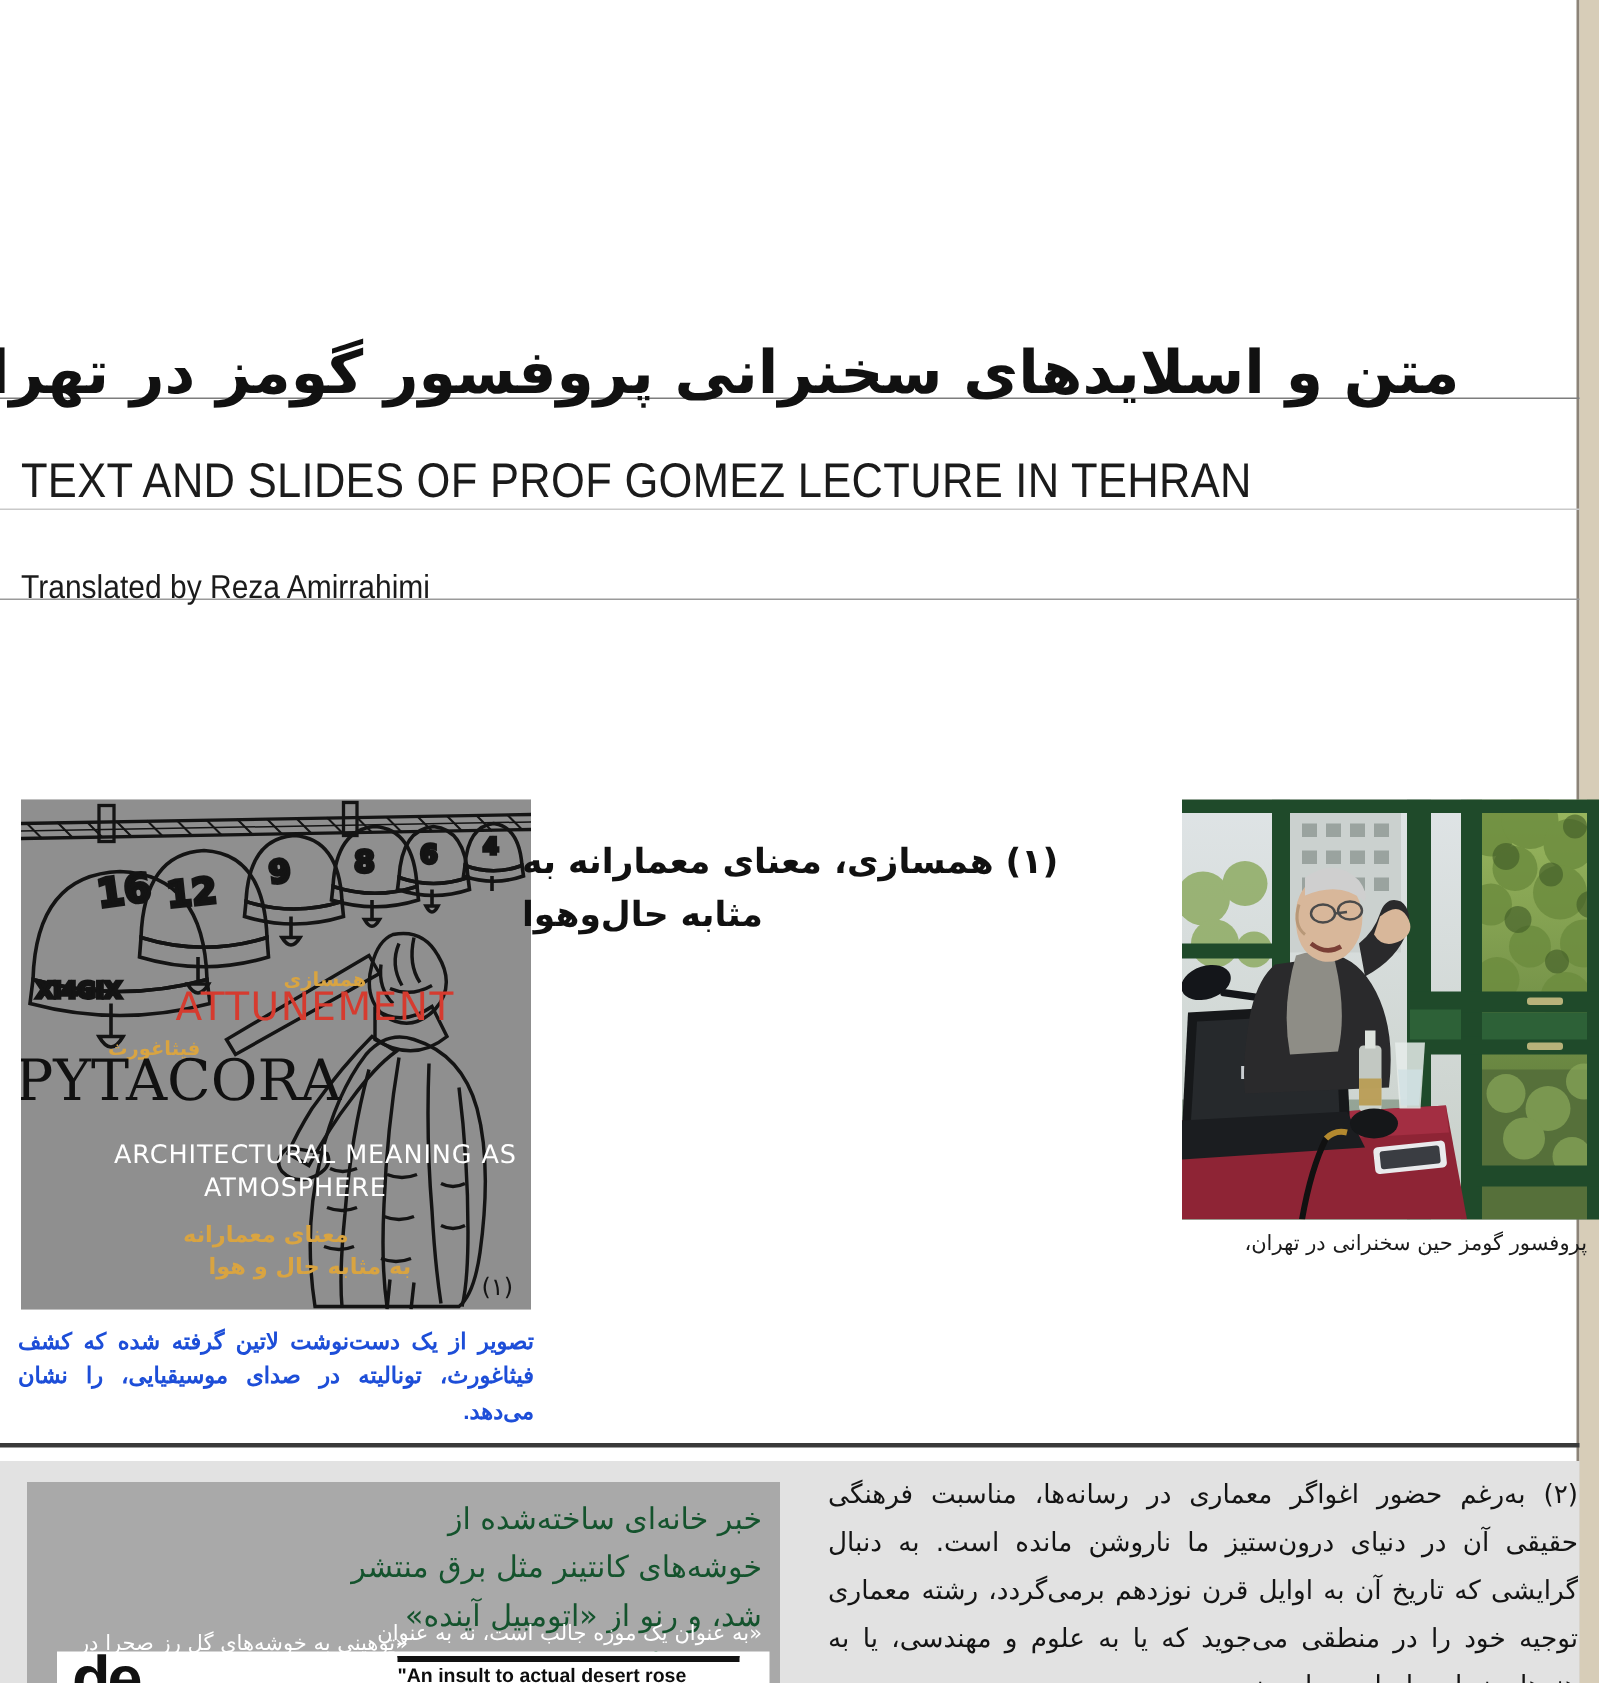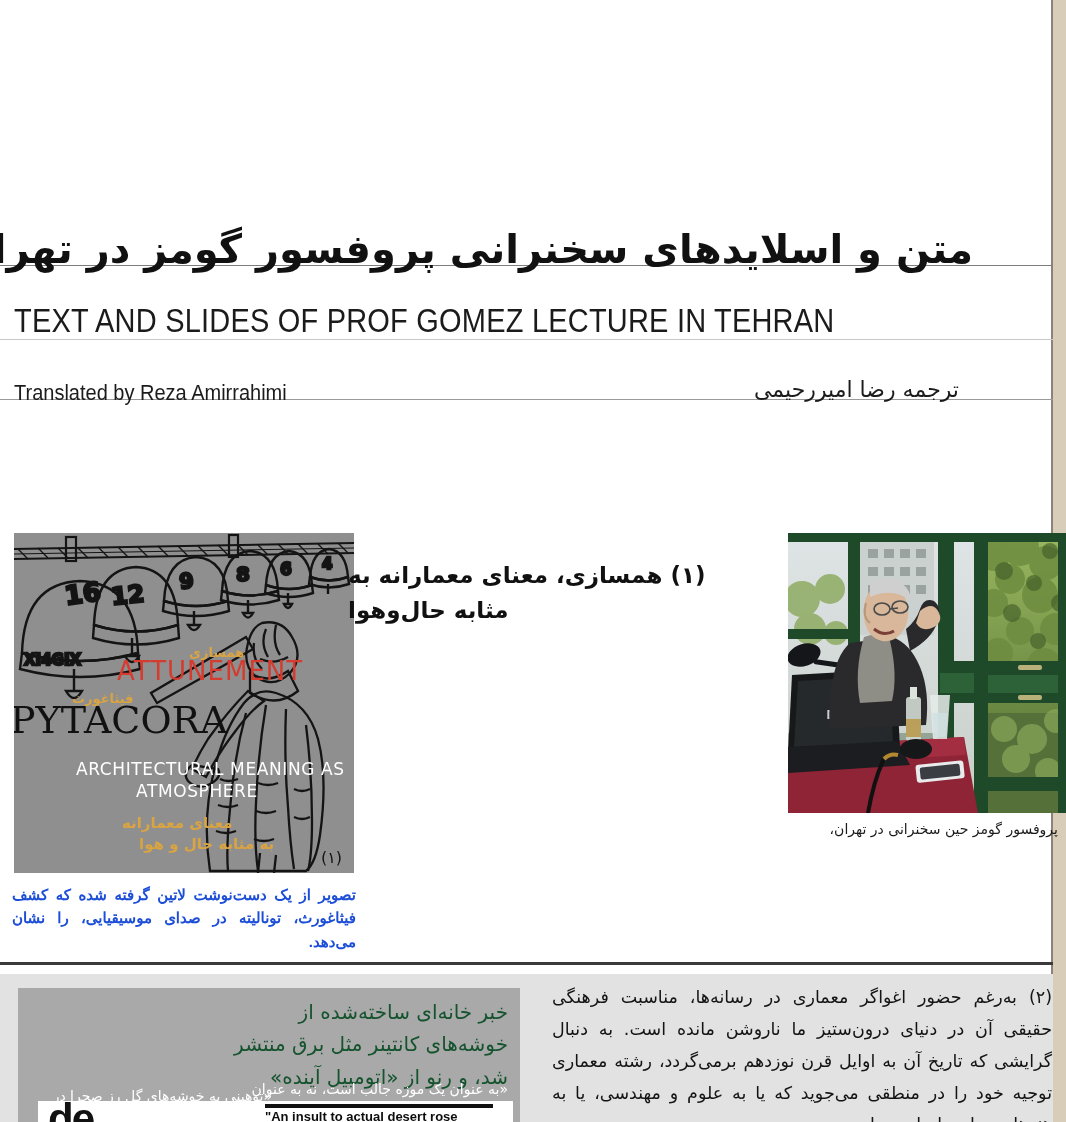--- a/index.html
+++ b/index.html
@@ -272,21 +272,20 @@
   <div class="rule-a"></div>
   <div class="rule-b"></div>
   <div class="rule-c"></div>
 
   <div class="title-fa">متن و اسلایدهای سخنرانی پروفسور گومز در تهران</div>
 
   <div class="title-en">TEXT AND SLIDES OF PROF GOMEZ LECTURE IN TEHRAN</div>
 
   <div class="translator-en">Translated by Reza Amirrahimi</div>
 
-  <div class="translator-fa">ترجمه رضا امیررحیمی</div>
 </div>
 
 <div class="slide-figure">
   <svg width="340" height="340" viewBox="0 0 340 340">
     <rect x="0" y="0" width="340" height="340" fill="#8f8f8f"></rect>
 
     <g stroke="#141414" stroke-width="2.2" fill="none">
       <path d="M0 16 L340 10"></path>
       <path d="M0 26 L340 20"></path>
       <path d="M0 21 L340 15" stroke-width="1"></path>

